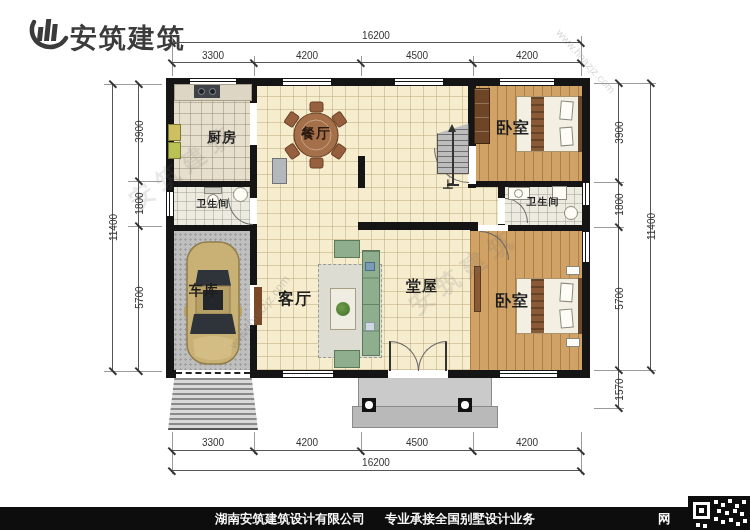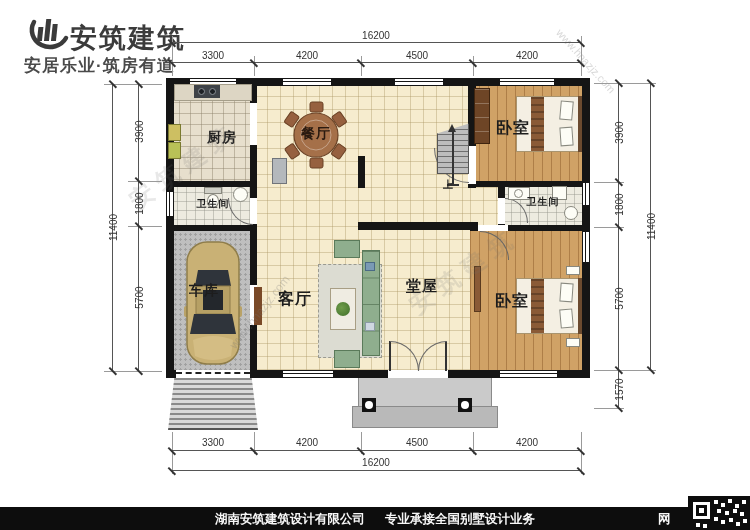--- a/index.html
+++ b/index.html
@@ -63,21 +63,20 @@
 
   <svg class="abs" style="left:22px;top:12px" width="50" height="44" viewBox="0 0 50 44">
     <g transform="skewX(-6)">
       <rect x="18" y="15" width="5" height="14" fill="#3b3b3b"></rect>
       <rect x="25" y="7" width="5" height="22" fill="#3b3b3b"></rect>
       <rect x="32" y="12" width="5" height="17" fill="#3b3b3b"></rect>
     </g>
     <path d="M12,10 A16,15 0 1 0 44,26" fill="none" stroke="#3b3b3b" stroke-width="4.5" stroke-linecap="round"></path>
   </svg>
   <div class="brand">安筑建筑</div>
-  <div class="slogan">安居乐业·筑房有道</div>
 
   <div class="abs tile-cream" style="left:254px;top:83px;width:223px;height:292px;"></div>
   <div class="abs tile-cream" style="left:470px;top:187px;width:34px;height:40px;"></div>
   <div class="abs tile-kitchen" style="left:168px;top:80px;width:88px;height:105px;"></div>
   <div class="abs tile-bath" style="left:168px;top:183px;width:88px;height:46px;"></div>
   <div class="abs concrete" style="left:168px;top:227px;width:88px;height:146px;"></div>
   <div class="abs wood" style="left:470px;top:80px;width:118px;height:105px;"></div>
   <div class="abs tile-bath" style="left:502px;top:185px;width:86px;height:44px;"></div>
   <div class="abs wood" style="left:470px;top:227px;width:118px;height:146px;"></div>
 

